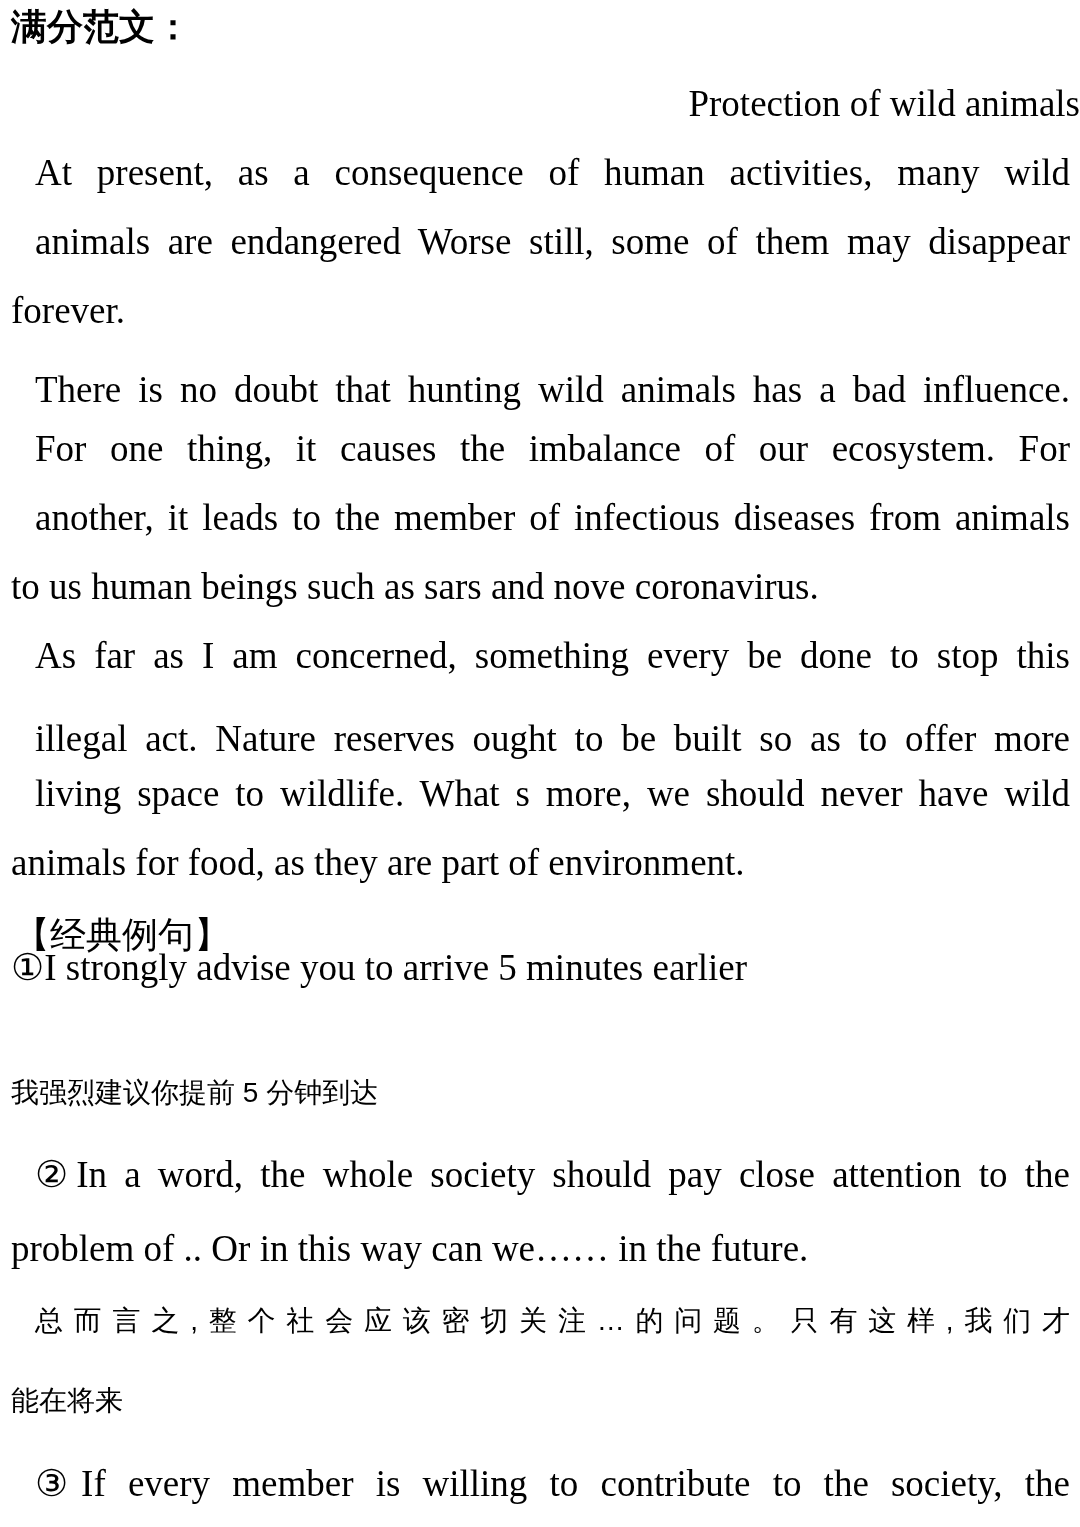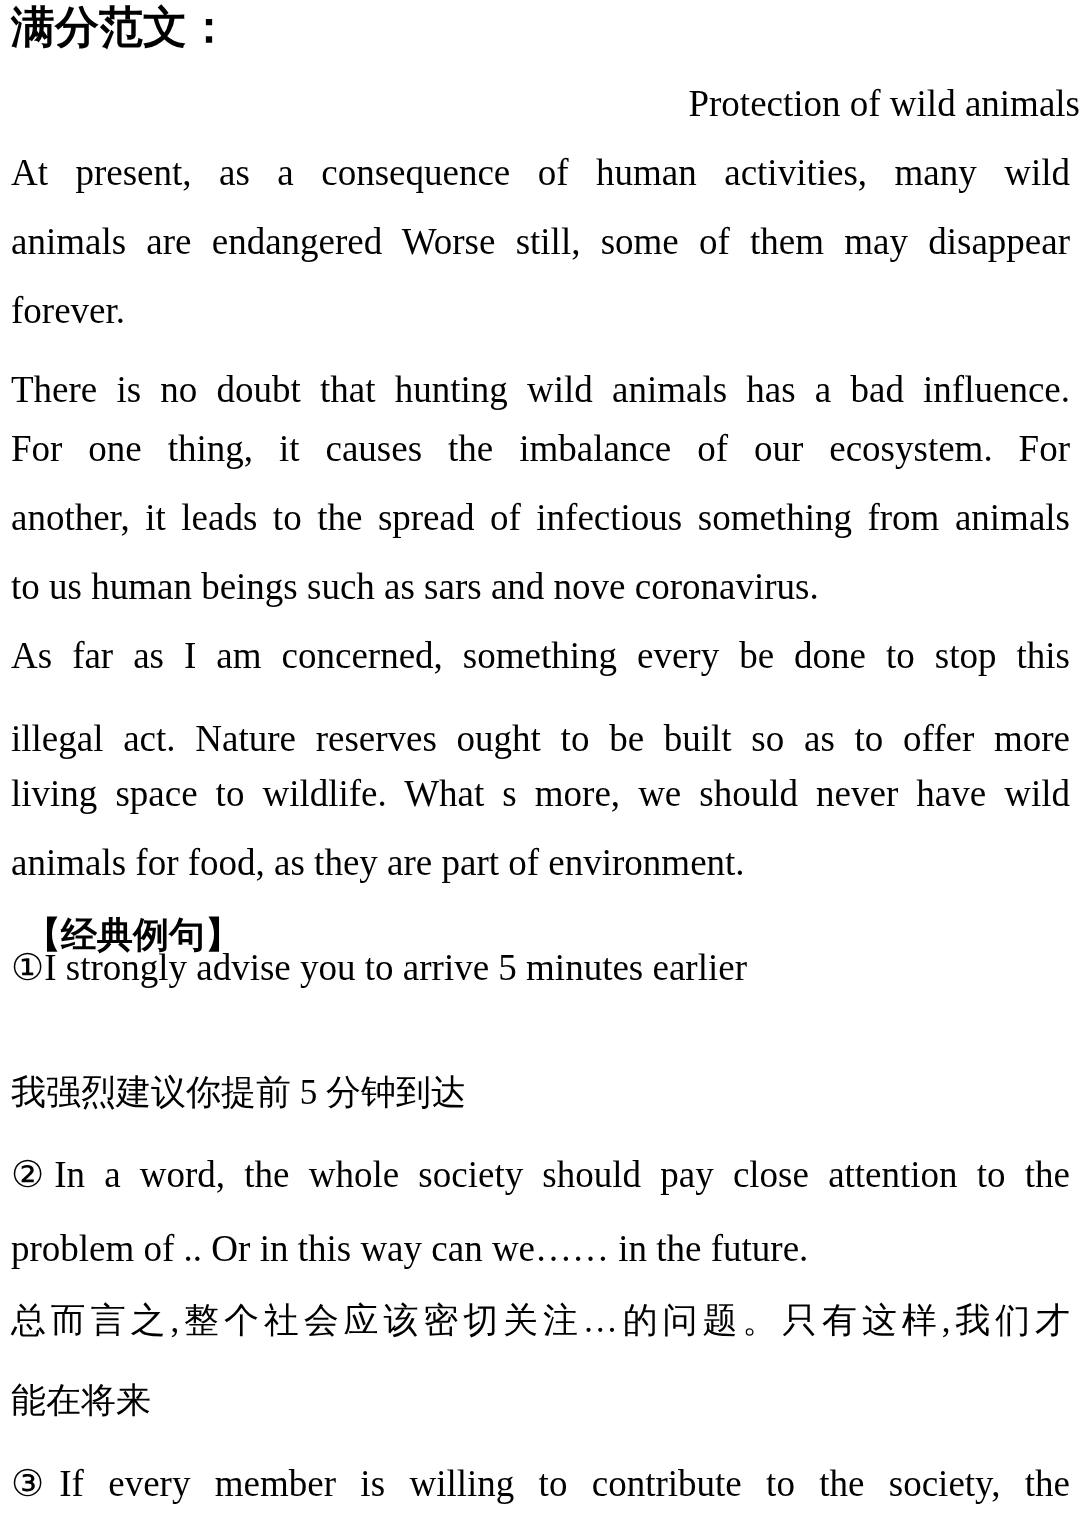--- a/index.html
+++ b/index.html
@@ -19,70 +19,71 @@
       position: absolute;
       left: 11px;
       right: 10px;
       font-size: 37px;
       line-height: 46px;
       white-space: nowrap;
     }
     .justify {
       text-align: justify;
       text-align-last: justify;
+      margin-left: 24px;
     }
     .heading-cn {
       position: absolute;
       left: 11px;
       top: 4px;
       font-family: "DejaVu Sans", "Liberation Sans", sans-serif;
       font-weight: bold;
-      font-size: 44px;
+      font-size: 36px;
       line-height: 46px;
     }
     .title {
       position: absolute;
       left: 0;
       right: 0;
       top: 81px;
       text-align: right;
       font-size: 37px;
       line-height: 46px;
     }
     .section-cn {
       position: absolute;
-      left: 25px;
+      left: 14px;
       top: 912px;
       font-family: "DejaVu Sans", "Liberation Sans", sans-serif;
-      font-weight: bold;
+      font-weight: normal;
       font-size: 36px;
       line-height: 46px;
     }
     .cn {
-      font-family: Liberation Serif, serif;
-      font-size: 35px;
+      font-family: Liberation Sans, sans-serif;
+      font-size: 28px;
     }
   </style>
 </head>
 <body>
 
 <div>
 
   <div class="heading-cn">满分范文：</div>
 
   <div class="title">Protection of wild animals</div>
 
   <div>
     <div class="line justify" style="top:150px">At present, as a consequence of human activities, many wild</div>
     <div class="line justify" style="top:219px">animals are endangered Worse still, some of them may disappear</div>
     <div class="line" style="top:288px">forever.</div>
 
     <div class="line justify" style="top:367px">There is no doubt that hunting wild animals has a bad influence.</div>
     <div class="line justify" style="top:426px">For one thing, it causes the imbalance of our ecosystem. For</div>
-    <div class="line justify" style="top:495px">another, it leads to the spread of infectious something from animals</div>
+    <div class="line justify" style="top:495px">another, it leads to the member of infectious diseases from animals</div>
     <div class="line" style="top:564px">to us human beings such as sars and nove coronavirus.</div>
 
     <div class="line justify" style="top:633px">As far as I am concerned, something every be done to stop this</div>
     <div class="line justify" style="top:716px">illegal act. Nature reserves ought to be built so as to offer more</div>
     <div class="line justify" style="top:771px">living space to wildlife. What s more, we should never have wild</div>
     <div class="line" style="top:840px">animals for food, as they are part of environment.</div>
   </div>
 
   <div class="section-cn">【经典例句】</div>
 

